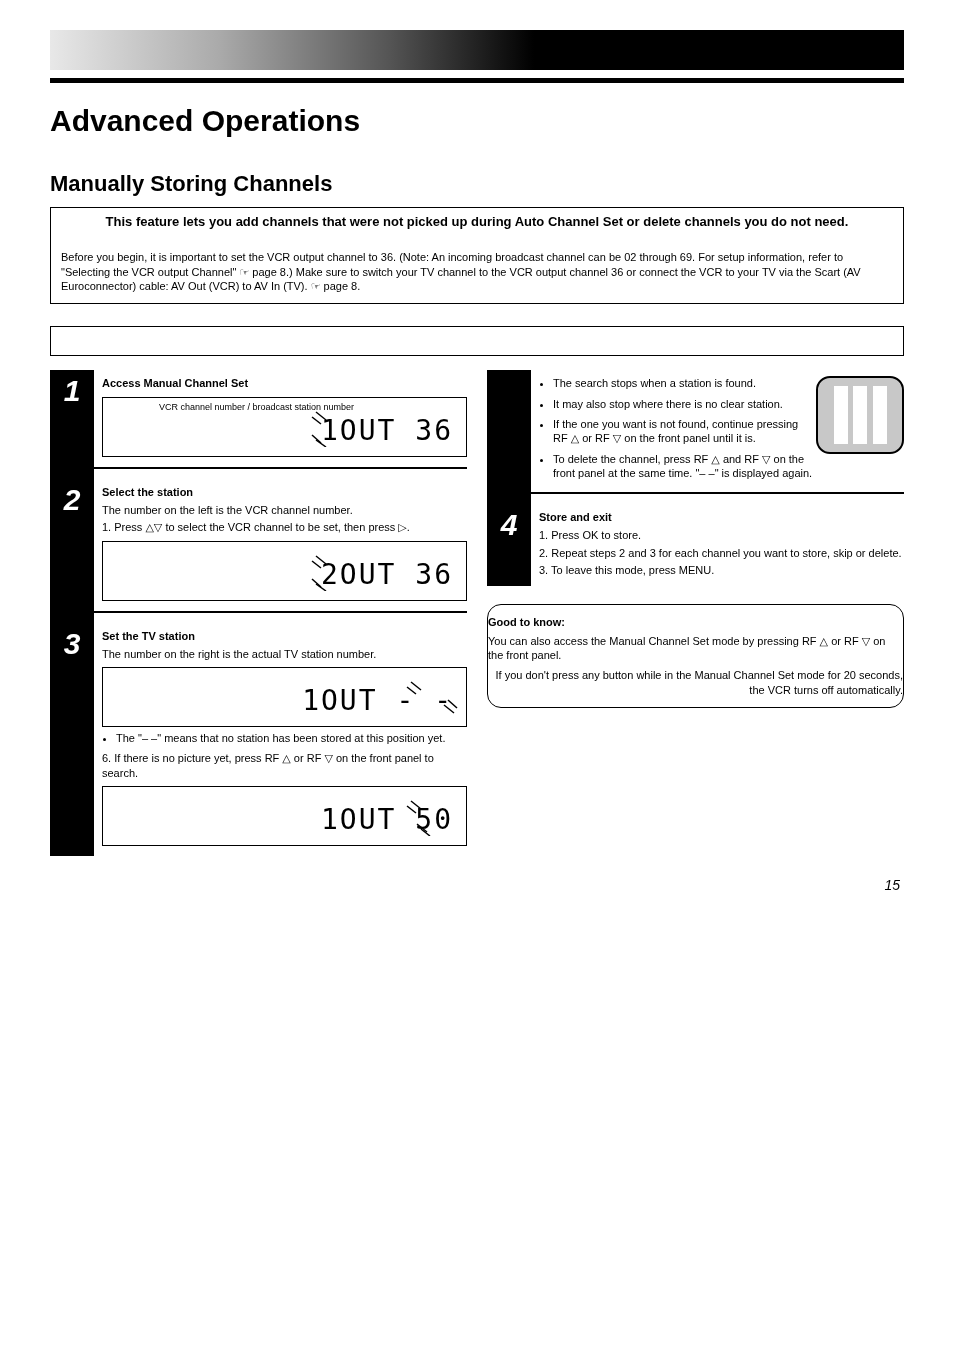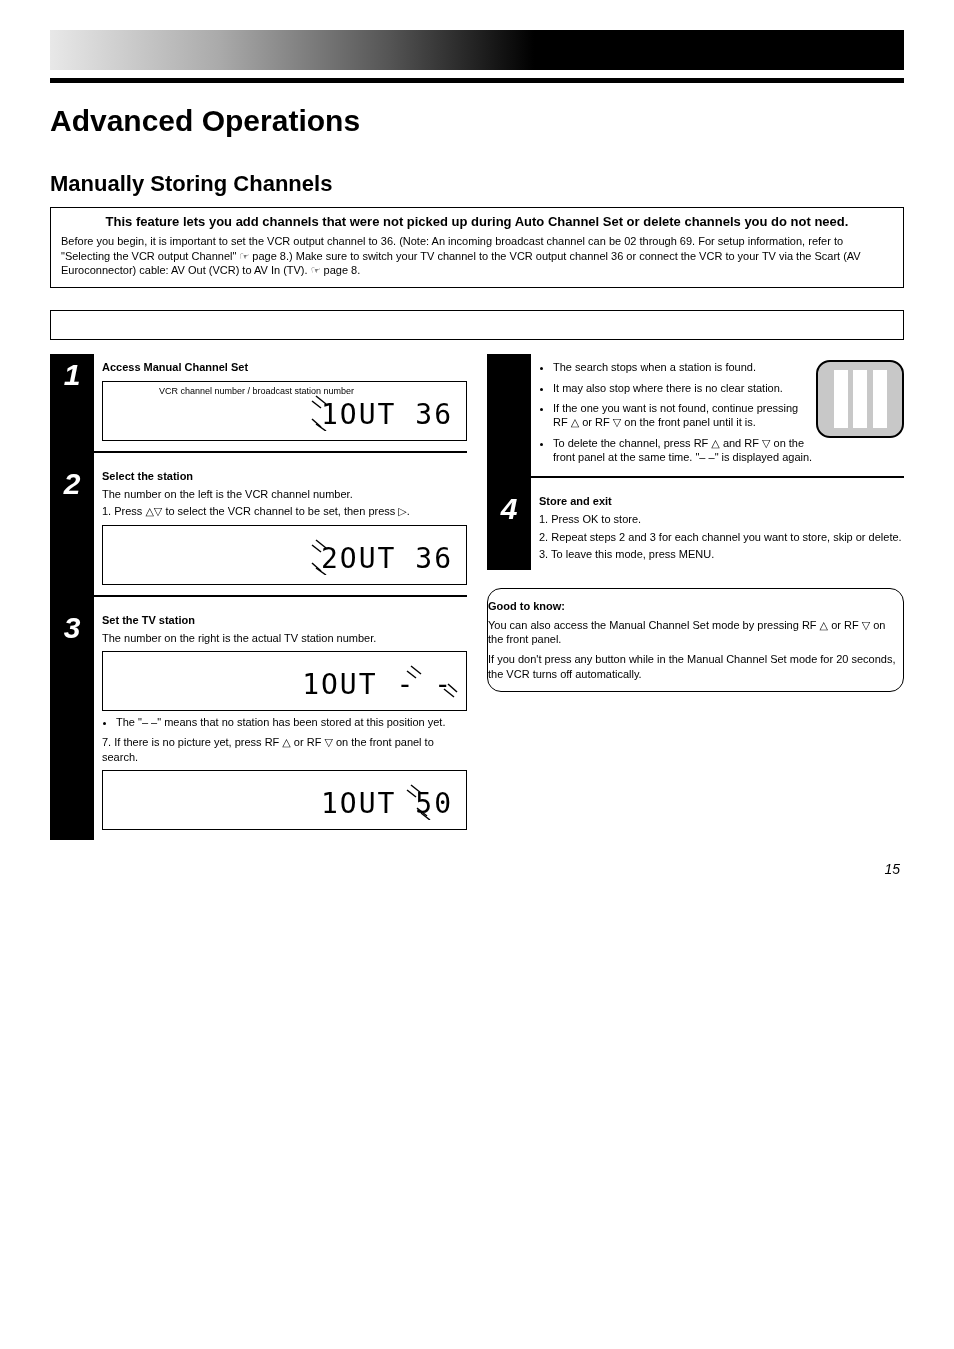--- a/index.html
+++ b/index.html
@@ -43,21 +43,21 @@
   .info-box {
     border: 1px solid #000;
     padding: 6px 10px 10px 10px;
     margin-bottom: 22px;
   }
   .info-box-heading {
     font-weight: bold;
     font-size: 13px;
     text-align: center;
   }
-  .info-box p { margin-top: 4px; }
+  .info-box p { margin-top: 20px; }
   .note-box-simple {
     border: 1px solid #000;
     padding: 4px 10px;
     height: 30px;
     margin-bottom: 14px;
   }
   .columns {
     display: flex;
     gap: 20px;
   }
@@ -244,21 +244,21 @@
             <text x="390" y="66" text-anchor="end" font-family="monospace" font-size="56" letter-spacing="4">1OUT - -</text>
             <line x1="306" y1="10" x2="326" y2="26" stroke="#000" stroke-width="3"></line>
             <line x1="298" y1="20" x2="316" y2="34" stroke="#000" stroke-width="3"></line>
             <line x1="372" y1="56" x2="392" y2="72" stroke="#000" stroke-width="3"></line>
             <line x1="380" y1="46" x2="398" y2="62" stroke="#000" stroke-width="3"></line>
           </svg>
         </div>
         <ul class="bullet-list">
           <li>The "– –" means that no station has been stored at this position yet.</li>
         </ul>
-        <p>7. If there is no picture yet, press RF △ or RF ▽ on the front panel to search.</p>
+        <p>6. If there is no picture yet, press RF △ or RF ▽ on the front panel to search.</p>
         <div class="lcd-box">
           <svg width="200" height="40" viewBox="0 0 400 80">
             <text x="390" y="66" text-anchor="end" font-family="monospace" font-size="56" letter-spacing="4">1OUT 50</text>
             <line x1="306" y1="10" x2="326" y2="26" stroke="#000" stroke-width="3"></line>
             <line x1="298" y1="20" x2="316" y2="34" stroke="#000" stroke-width="3"></line>
             <line x1="318" y1="56" x2="338" y2="72" stroke="#000" stroke-width="3"></line>
             <line x1="326" y1="66" x2="344" y2="80" stroke="#000" stroke-width="3"></line>
           </svg>
         </div>
       </div>
@@ -297,20 +297,20 @@
         <div class="step-heading">Store and exit</div>
         <p>1. Press OK to store.</p>
         <p>2. Repeat steps 2 and 3 for each channel you want to store, skip or delete.</p>
         <p>3. To leave this mode, press MENU.</p>
       </div>
     </div>
 
     <div class="good-box">
       <div class="good-heading">Good to know:</div>
       <p>You can also access the Manual Channel Set mode by pressing RF △ or RF ▽ on the front panel.</p>
-      <p style="margin-top:6px;">If you don't press any button while in the Manual Channel Set mode for 20 seconds, the VCR turns off automatically.</p>
+      <p style="margin-top:6px;text-align:right;">If you don't press any button while in the Manual Channel Set mode for 20 seconds, the VCR turns off automatically.</p>
     </div>
 
   </div>
 
 </div>
 
 <div class="page-num">15</div>
 
 </body></html>

